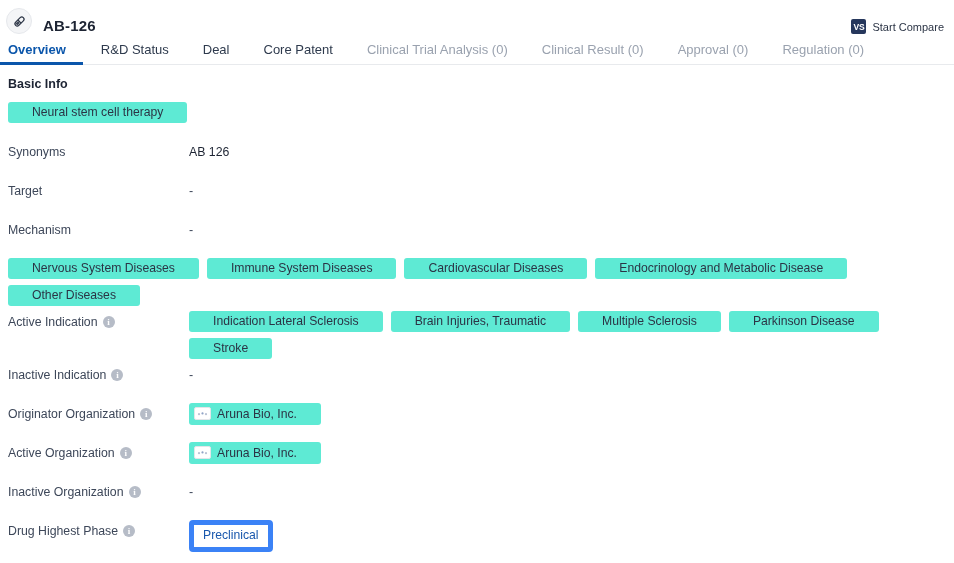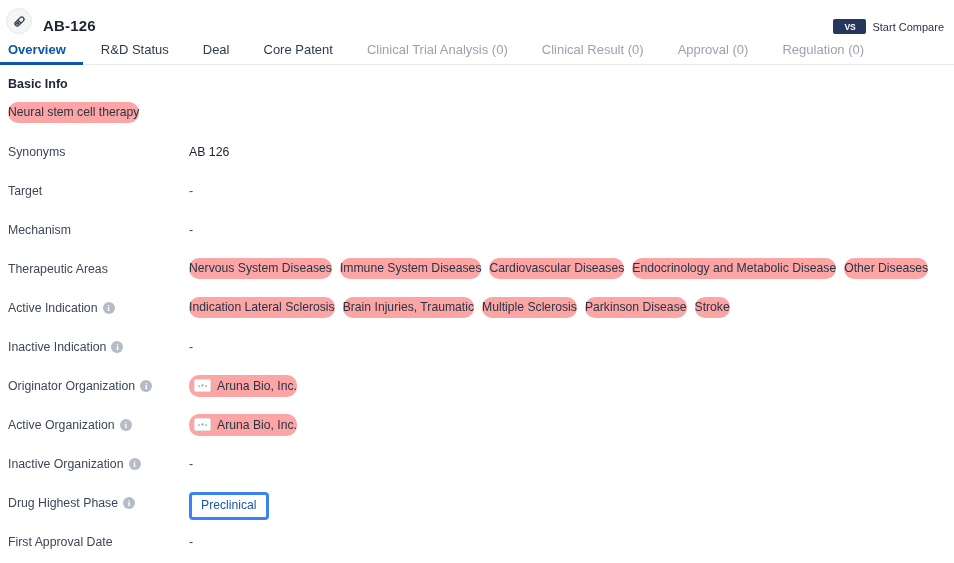--- a/index.html
+++ b/index.html
@@ -46,21 +46,21 @@
   }
   .header-spacer { flex: 1 1 auto; }
   .start-compare {
     display: flex;
     align-items: center;
     gap: 6px;
     cursor: pointer;
     padding-right: 2px;
   }
   .vs-badge {
-    width: 33px; height: 15px;
+    width: 15px; height: 15px;
     background: #26375c;
     border-radius: 2px;
     color: #fff;
     font-size: 8.5px;
     font-weight: bold;
     display: flex; align-items: center; justify-content: center;
     letter-spacing: -0.2px;
     flex: 0 0 auto;
   }
   .start-compare-label {
@@ -163,23 +163,23 @@
   .row-value.plain {
     padding-top: 8px;
     display: block;
     line-height: 16px;
   }
   .dash { color: #3d4759; font-size: 12.5px; }
 
   .tag {
     display: inline-flex;
     align-items: center;
-    background: #fca5a5;
-    border-radius: 10px;
-    padding: 4px 0 5px;
+    background: #5eead4;
+    border-radius: 3px;
+    padding: 4px 24px 5px;
     font-size: 12.2px;
     color: #2b3445;
     line-height: 12px;
     white-space: nowrap;
     cursor: pointer;
   }
   .tag.org { padding-left: 5px; gap: 6px; }
   .org-logo {
     width: 17px; height: 13px;
     background: #ffffff;
@@ -187,21 +187,21 @@
     border-radius: 2px;
     display: inline-flex;
     align-items: center;
     justify-content: center;
     flex: 0 0 auto;
   }
   .org-logo svg { display: block; }
   .phase-badge {
     display: inline-flex;
     align-items: center;
-    border: 3px solid #3b82f6;
+    border: 5px solid #3b82f6;
     border-radius: 4px;
     padding: 4px 9px 5px;
     font-size: 12.2px;
     color: #1a58ad;
     line-height: 13px;
     background: #fff;
     white-space: nowrap;
     cursor: pointer;
   }
 </style>
@@ -259,23 +259,20 @@
           </div>
           <div class="row-value plain"><span class="dash">-</span></div>
         </div>
         <div class="row">
           <div class="row-label">
             <span>Mechanism</span>
           </div>
           <div class="row-value plain"><span class="dash">-</span></div>
         </div>
         <div class="row">
-          <div class="row-label">
-            <span>Therapeutic Areas</span>
-          </div>
           <div class="row-value">
             <span class="tag">Nervous System Diseases</span>
             <span class="tag">Immune System Diseases</span>
             <span class="tag">Cardiovascular Diseases</span>
             <span class="tag">Endocrinology and Metabolic Disease</span>
             <span class="tag">Other Diseases</span>
           </div>
         </div>
         <div class="row">
           <div class="row-label">

